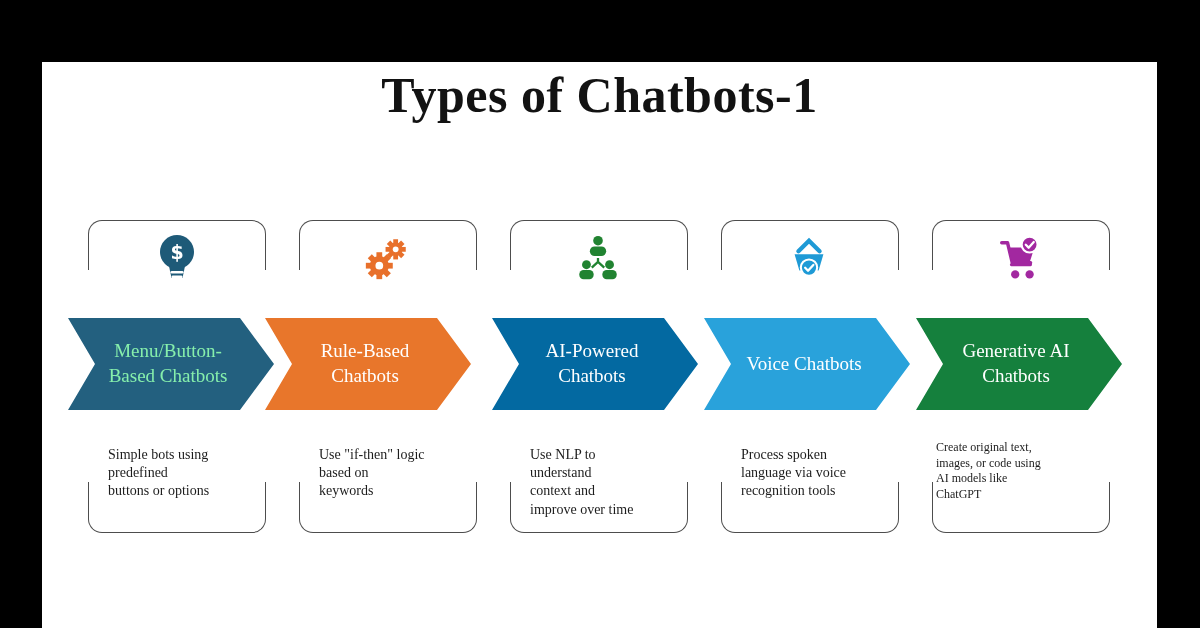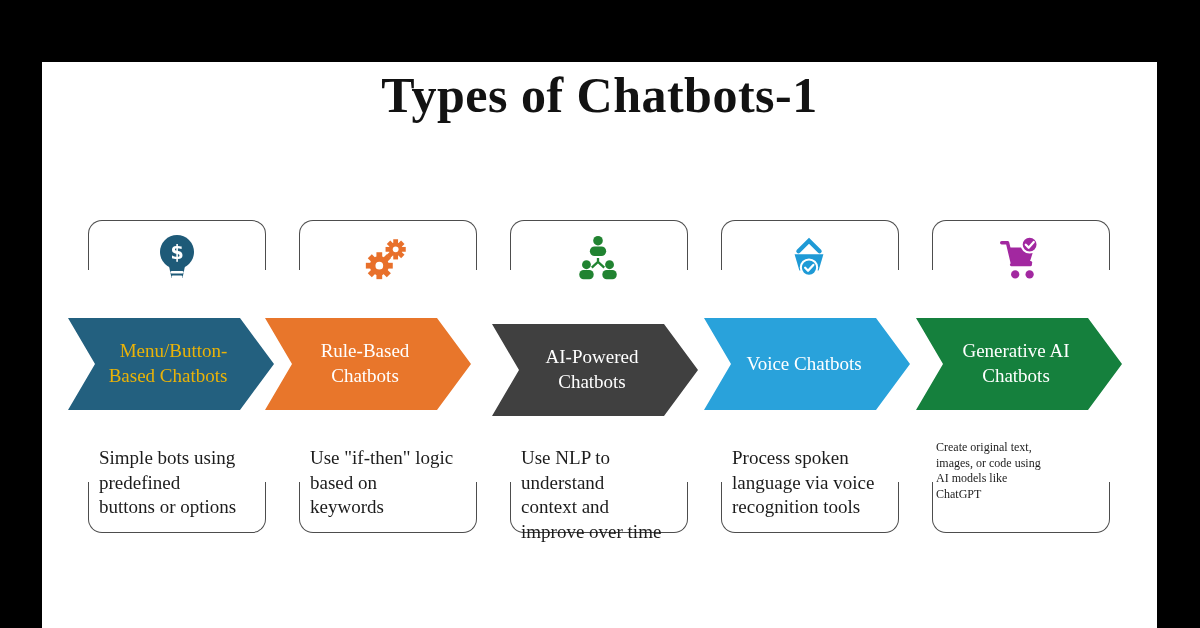--- a/index.html
+++ b/index.html
@@ -15,22 +15,22 @@
 
   .card-top { position:absolute; top:0; left:0; width:100%; height:50px;
               border:1.6px solid #4d4d4d; border-bottom:none; border-radius:14px 14px 0 0; }
   .card-bottom { position:absolute; top:262px; left:0; width:100%; height:51px;
                  border:1.6px solid #4d4d4d; border-top:none; border-radius:0 0 14px 14px; }
 
   .icon-wrap { position:absolute; top:13px; left:50%; transform:translateX(-50%);
                width:52px; height:58px; }
   .icon-wrap svg { display:block; }
 
-  .desc { position:absolute; top:226px; left:11px; width:164px;
-          font-size:19px; line-height:1.3; color:#1c1c1c; white-space:pre-line; }
+  .desc { position:absolute; top:226px; left:20px; width:164px;
+          font-size:14px; line-height:1.3; color:#1c1c1c; white-space:pre-line; }
   .col5 .desc { top:220px; left:4px; width:176px; font-size:12px; }
 
   .arrow { position:absolute; top:256px; height:92px; width:206px;
            display:flex; align-items:center; justify-content:center;
            text-align:center; white-space:pre-line;
            font-size:19px; line-height:1.3; padding-left:16px; padding-right:22px;
            clip-path:polygon(0 0, calc(100% - 34px) 0, 100% 50%, calc(100% - 34px) 100%, 0 100%, 27px 50%); }
   .a1{left:26px} .a2{left:223px} .a3{left:450px} .a4{left:662px} .a5{left:874px}
 </style>
 </head>
@@ -144,29 +144,29 @@
         <circle cx="36" cy="12" r="8.3" fill="currentColor" stroke="#fff" stroke-width="2.2"></circle>
         <path d="M32 12.2 l3 3 l5.3 -5.8" stroke="#fff" stroke-width="2.4" fill="none" stroke-linecap="round" stroke-linejoin="round"></path>
       </svg>
     </div>
     <div class="desc">Create original text,
 images, or code using
 AI models like
 ChatGPT</div>
   </div>
 
-  <div class="arrow a1" style="background-color: rgb(35, 96, 127); color: #eab308; text-align: right;">
+  <div class="arrow a1" style="background-color: rgb(35, 96, 127); color: #86efac;">
     <span class="arrow-label">Menu/Button-
 Based Chatbots</span>
   </div>
   <div class="arrow a2" style="background-color: rgb(232, 118, 43); color: rgb(255, 255, 255);">
     <span class="arrow-label">Rule-Based
 Chatbots</span>
   </div>
-  <div class="arrow a3" style="background-color: #404040; color: rgb(255, 255, 255); margin-top: 6px;">
+  <div class="arrow a3" style="background-color: #0369a1; color: rgb(255, 255, 255);">
     <span class="arrow-label">AI-Powered
 Chatbots</span>
   </div>
   <div class="arrow a4" style="background-color: rgb(41, 162, 219); color: rgb(255, 255, 255); text-align: center;">
     <span class="arrow-label">Voice Chatbots</span>
   </div>
   <div class="arrow a5" style="background-color: #15803d; color: rgb(255, 255, 255);">
     <span class="arrow-label">Generative AI
 Chatbots</span>
   </div>

